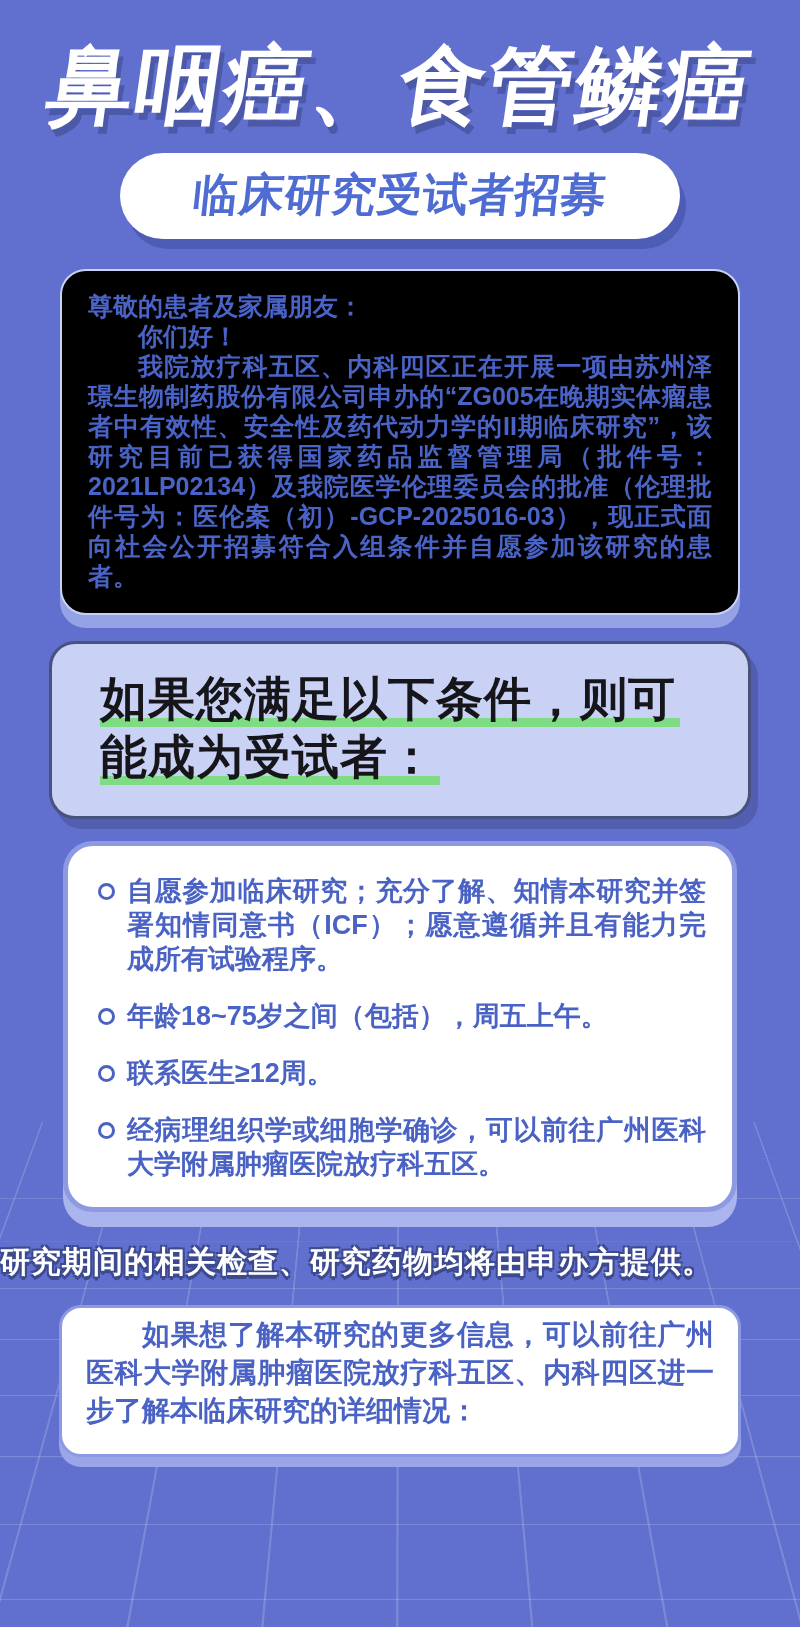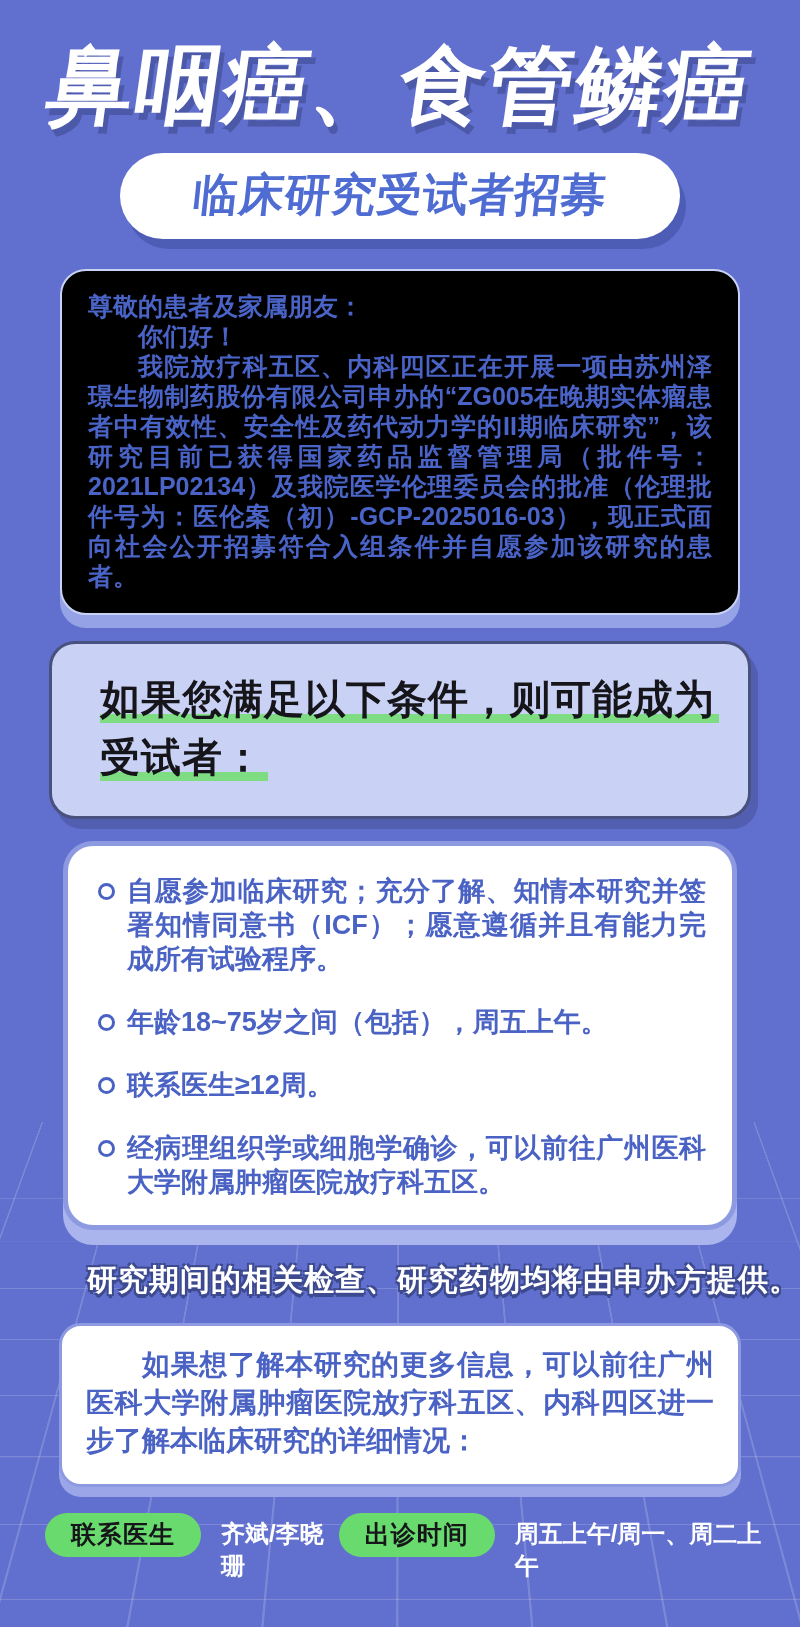--- a/index.html
+++ b/index.html
@@ -66,70 +66,69 @@
   
   .conditions-card{
     width:620px;margin:26px auto 0;
     background:#c9d2f5;
     border:3px solid #49517f;
     border-radius:26px;
     box-shadow:7px 10px 0 rgba(64,74,140,.45);
     padding:26px 28px 30px 48px;
   }
   .conditions-card .underlined{
-    font-size:40px;line-height:58px;font-weight:900;color:#15151a;
+    font-size:47px;line-height:58px;font-weight:900;color:#15151a;
     letter-spacing:1px;
     background-image:linear-gradient(#7edc82,#7edc82);
     background-size:100% 9px;
     background-repeat:repeat-x;
     background-position:0 96%;
     -webkit-box-decoration-break:clone;box-decoration-break:clone;
     padding:0 4px 4px 0;
   }
 
   
   .criteria-card{
     width:608px;margin:22px auto 16px;
     background:#ffffff;
     border:5px solid #8d9ae1;
     border-radius:30px;
     box-shadow:0 15px 0 #aab5ed;
     padding:28px 26px 26px 30px;
-    display:flex;flex-direction:column;gap:29px;
+    display:flex;flex-direction:column;gap:23px;
   }
   .criteria-item{display:flex;align-items:flex-start;}
   .bullet-icon{
     flex:0 0 auto;
     width:11px;height:11px;border:3.5px solid #4a62c4;border-radius:50%;
     margin:9px 12px 0 0;
   }
   .criteria-item p{
     margin:0;font-size:27px;line-height:34px;font-weight:bold;color:#4a62c4;
     text-align:justify;
   }
 
   
   .sponsor-note{
-    margin:30px auto 0;text-align:right;
+    margin:30px auto 0;text-align:left;
     font-size:30px;font-weight:900;color:#ffffff;letter-spacing:1px;
     text-shadow:
       -2px -2px 0 #3d4a8f, 2px -2px 0 #3d4a8f,
       -2px  2px 0 #3d4a8f, 2px  2px 0 #3d4a8f,
        0 4px 0 #3d4a8f;
-    padding-left: 38px;
   }
 
   
   .info-card{
     width:628px;margin:22px auto 0;
     background:#ffffff;
     border:3px solid #8d9ae1;
     border-radius:22px;
     box-shadow:0 10px 0 #9aa6e8;
-    padding:20px 24px 24px;
+    padding:8px 24px 24px;
   }
   .info-card p{
     margin:0;font-size:28px;line-height:38px;font-weight:bold;color:#4a62c4;
     text-align:justify;text-indent:2em;
   }
 
   
   .contact-rows{margin:26px 28px 0 45px;}
   .contact-row{display:flex;align-items:flex-start;margin-top:22px;}
   .contact-pair{display:flex;align-items:flex-start;}
@@ -193,27 +192,14 @@
           <p>经病理组织学或细胞学确诊，可以前往广州医科大学附属肿瘤医院放疗科五区。</p>
         </div>
       </div>
 
     <div class="sponsor-note">研究期间的相关检查、研究药物均将由申办方提供。</div>
 
     <div class="info-card">
       <p>如果想了解本研究的更多信息，可以前往广州医科大学附属肿瘤医院放疗科五区、内科四区进一步了解本临床研究的详细情况：</p>
     </div>
 
-    <div class="contact-rows">
-      <div class="contact-row">
-        <div class="contact-pair">
-          <span class="pill">联系医生</span>
-          <span class="contact-value">齐斌/李晓珊</span>
-        </div>
-        <div class="contact-pair right">
-          <span class="pill">出诊时间</span>
-          <span class="contact-value">周五上午/周一、周二上午</span>
-        </div>
-      </div>
-
-    </div>
   </div>
 </div>
 
 </body></html>

